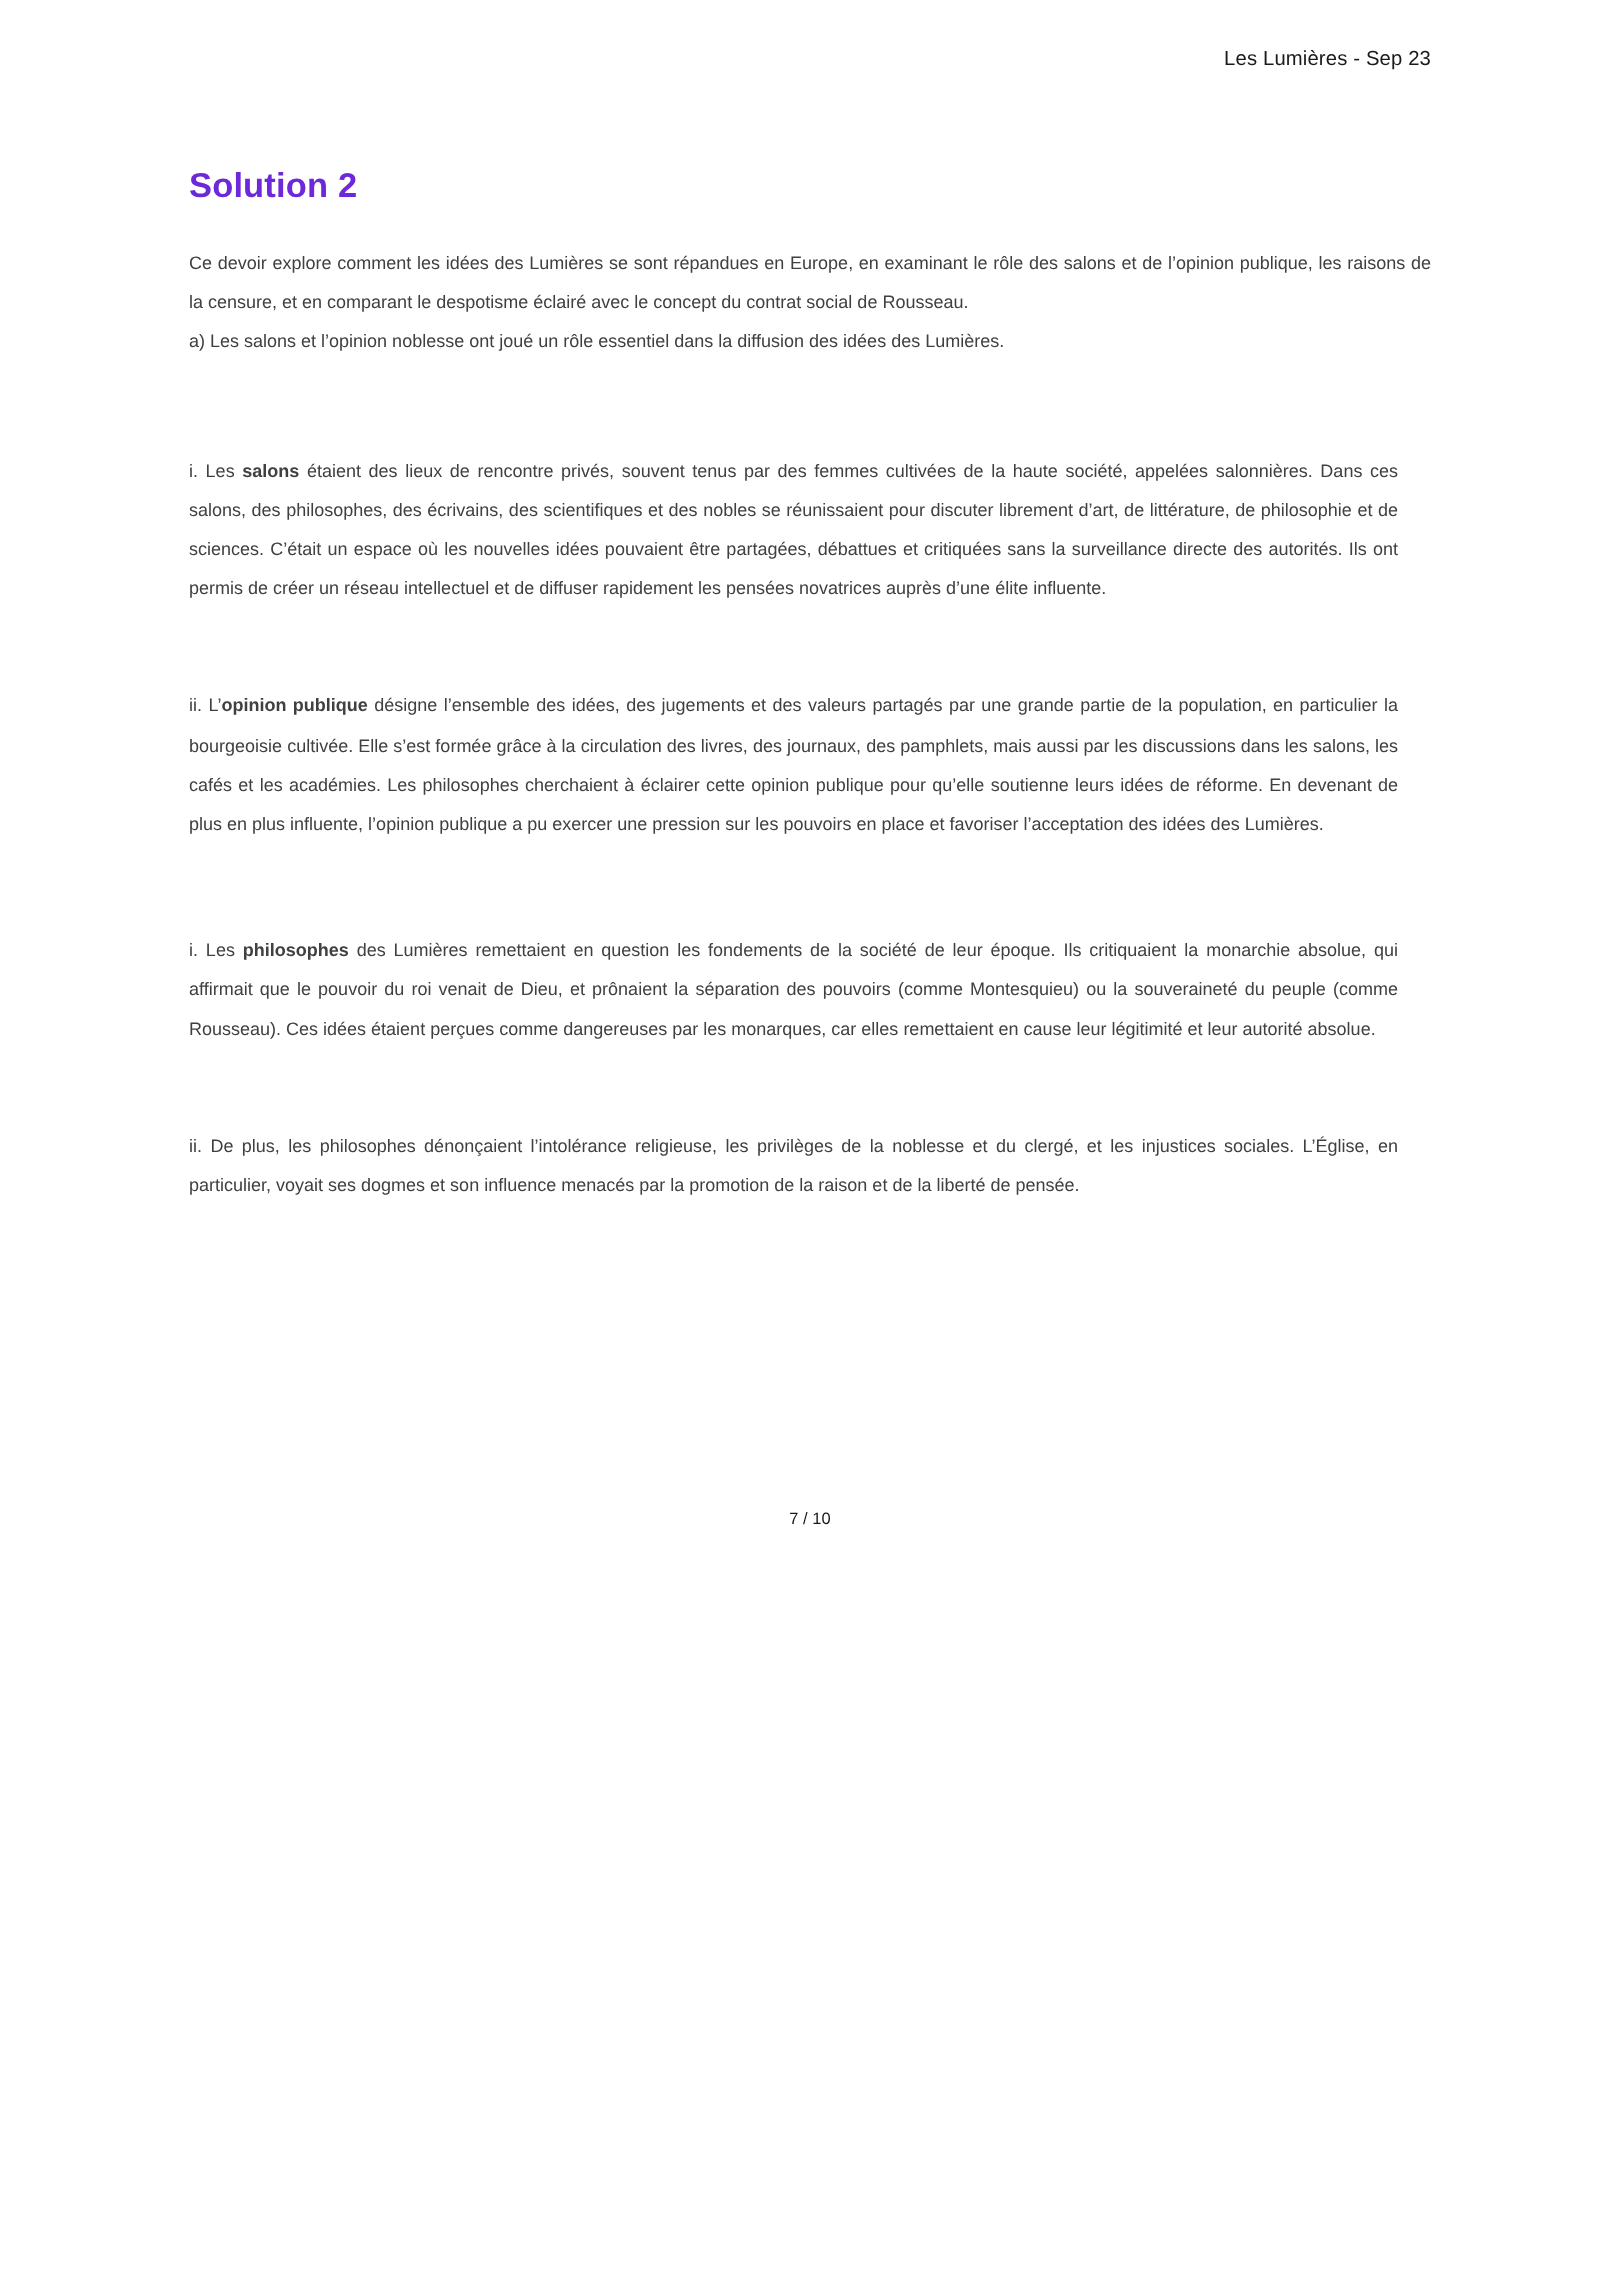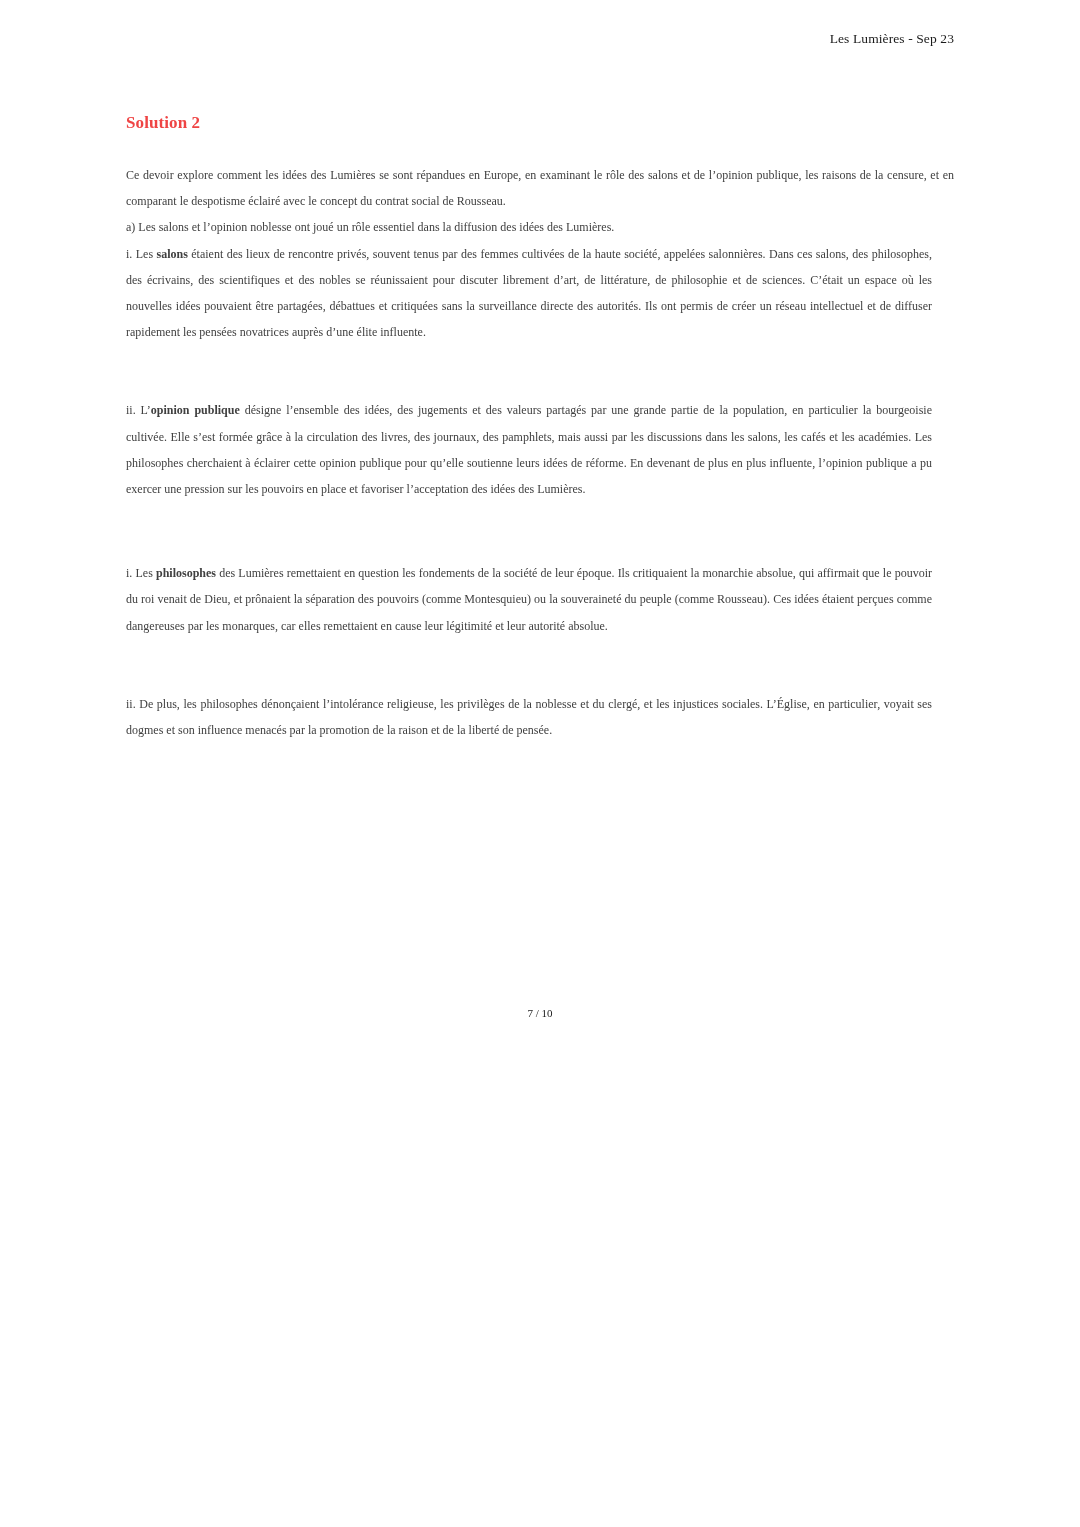--- a/index.html
+++ b/index.html
@@ -6,21 +6,21 @@
   html, body {
     margin: 0;
     padding: 0;
     background: #ffffff;
   }
   .page {
     position: relative;
     width: 1080px;
     height: 1087px;
     background: #ffffff;
-    font-family: Liberation Serif, serif;
+    font-family: Liberation Sans, sans-serif;
     color: #111111;
     box-sizing: border-box;
     overflow: hidden;
   }
 
   
   .page-header {
     position: absolute;
     top: 30px;
     left: 126px;
@@ -34,26 +34,26 @@
 
   
   .content {
     position: absolute;
     top: 108px;
     left: 126px;
     width: 828px;
   }
 
   h1.doc-title {
-    font-size: 17px;
+    font-size: 23px;
     font-weight: bold;
     line-height: 30px;
     margin: 0 0 24px 0;
     letter-spacing: 0.1px;
-    color: #ef4444;
+    color: #6d28d9;
   }
 
   p.block {
     font-size: 12px;
     line-height: 26.2px;
     margin: 0;
     text-align: justify;
     text-justify: inter-word;
     hyphens: manual;
     color: #404040;
@@ -66,20 +66,21 @@
   .item-b {
     margin-top: 32px;
   }
 
   
   .subitem {
     margin-left: 22px;
     width: 806px;
   }
   .subitem.first {
+    margin-top: 60px;
   }
   .subitem.next {
     margin-top: 52px;
   }
   .subitem.after-b {
     margin-top: 58px;
   }
 
   b, strong { font-weight: bold; }
   i, em { font-style: italic; }

